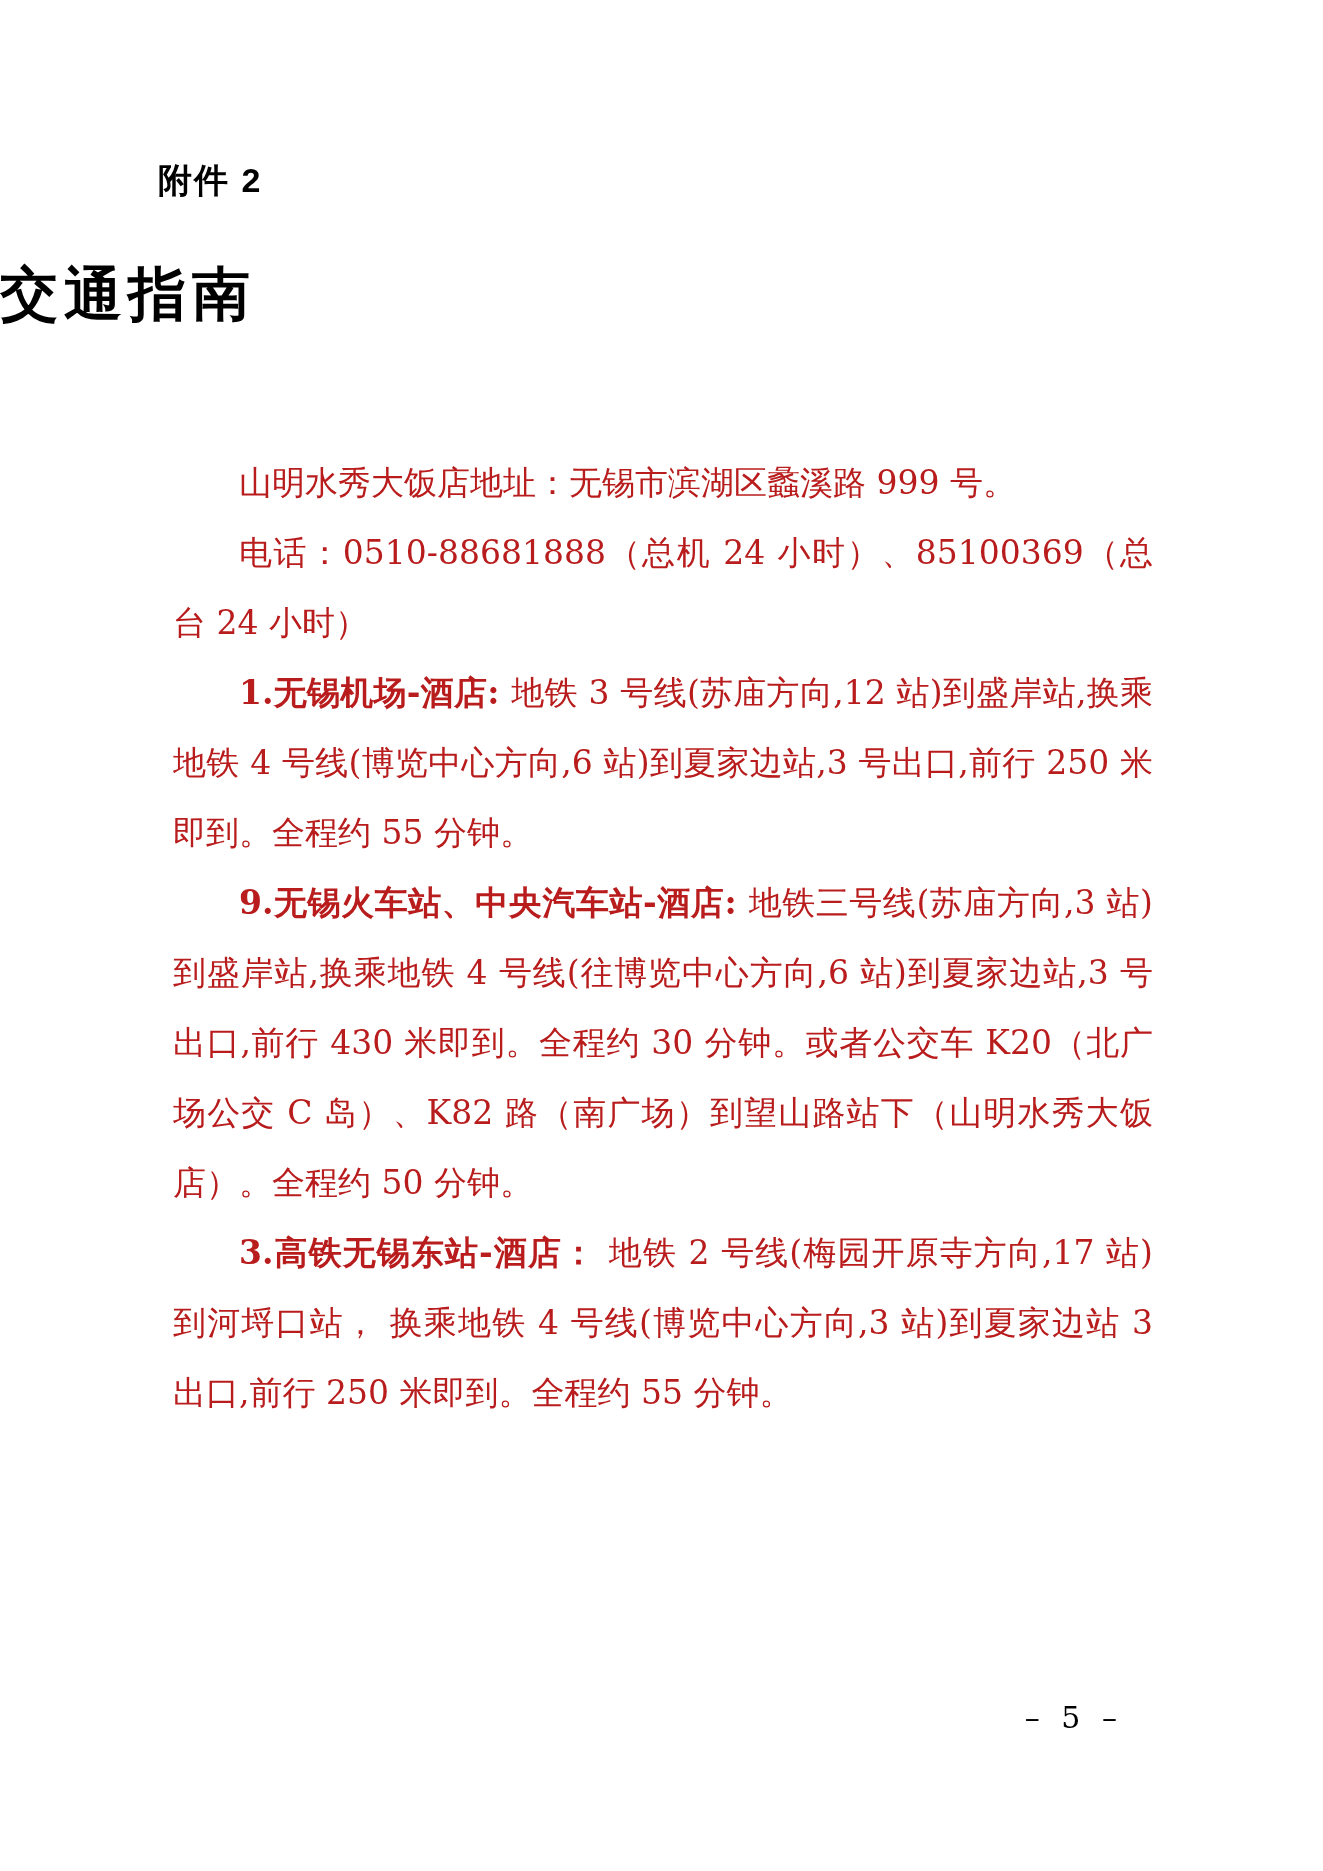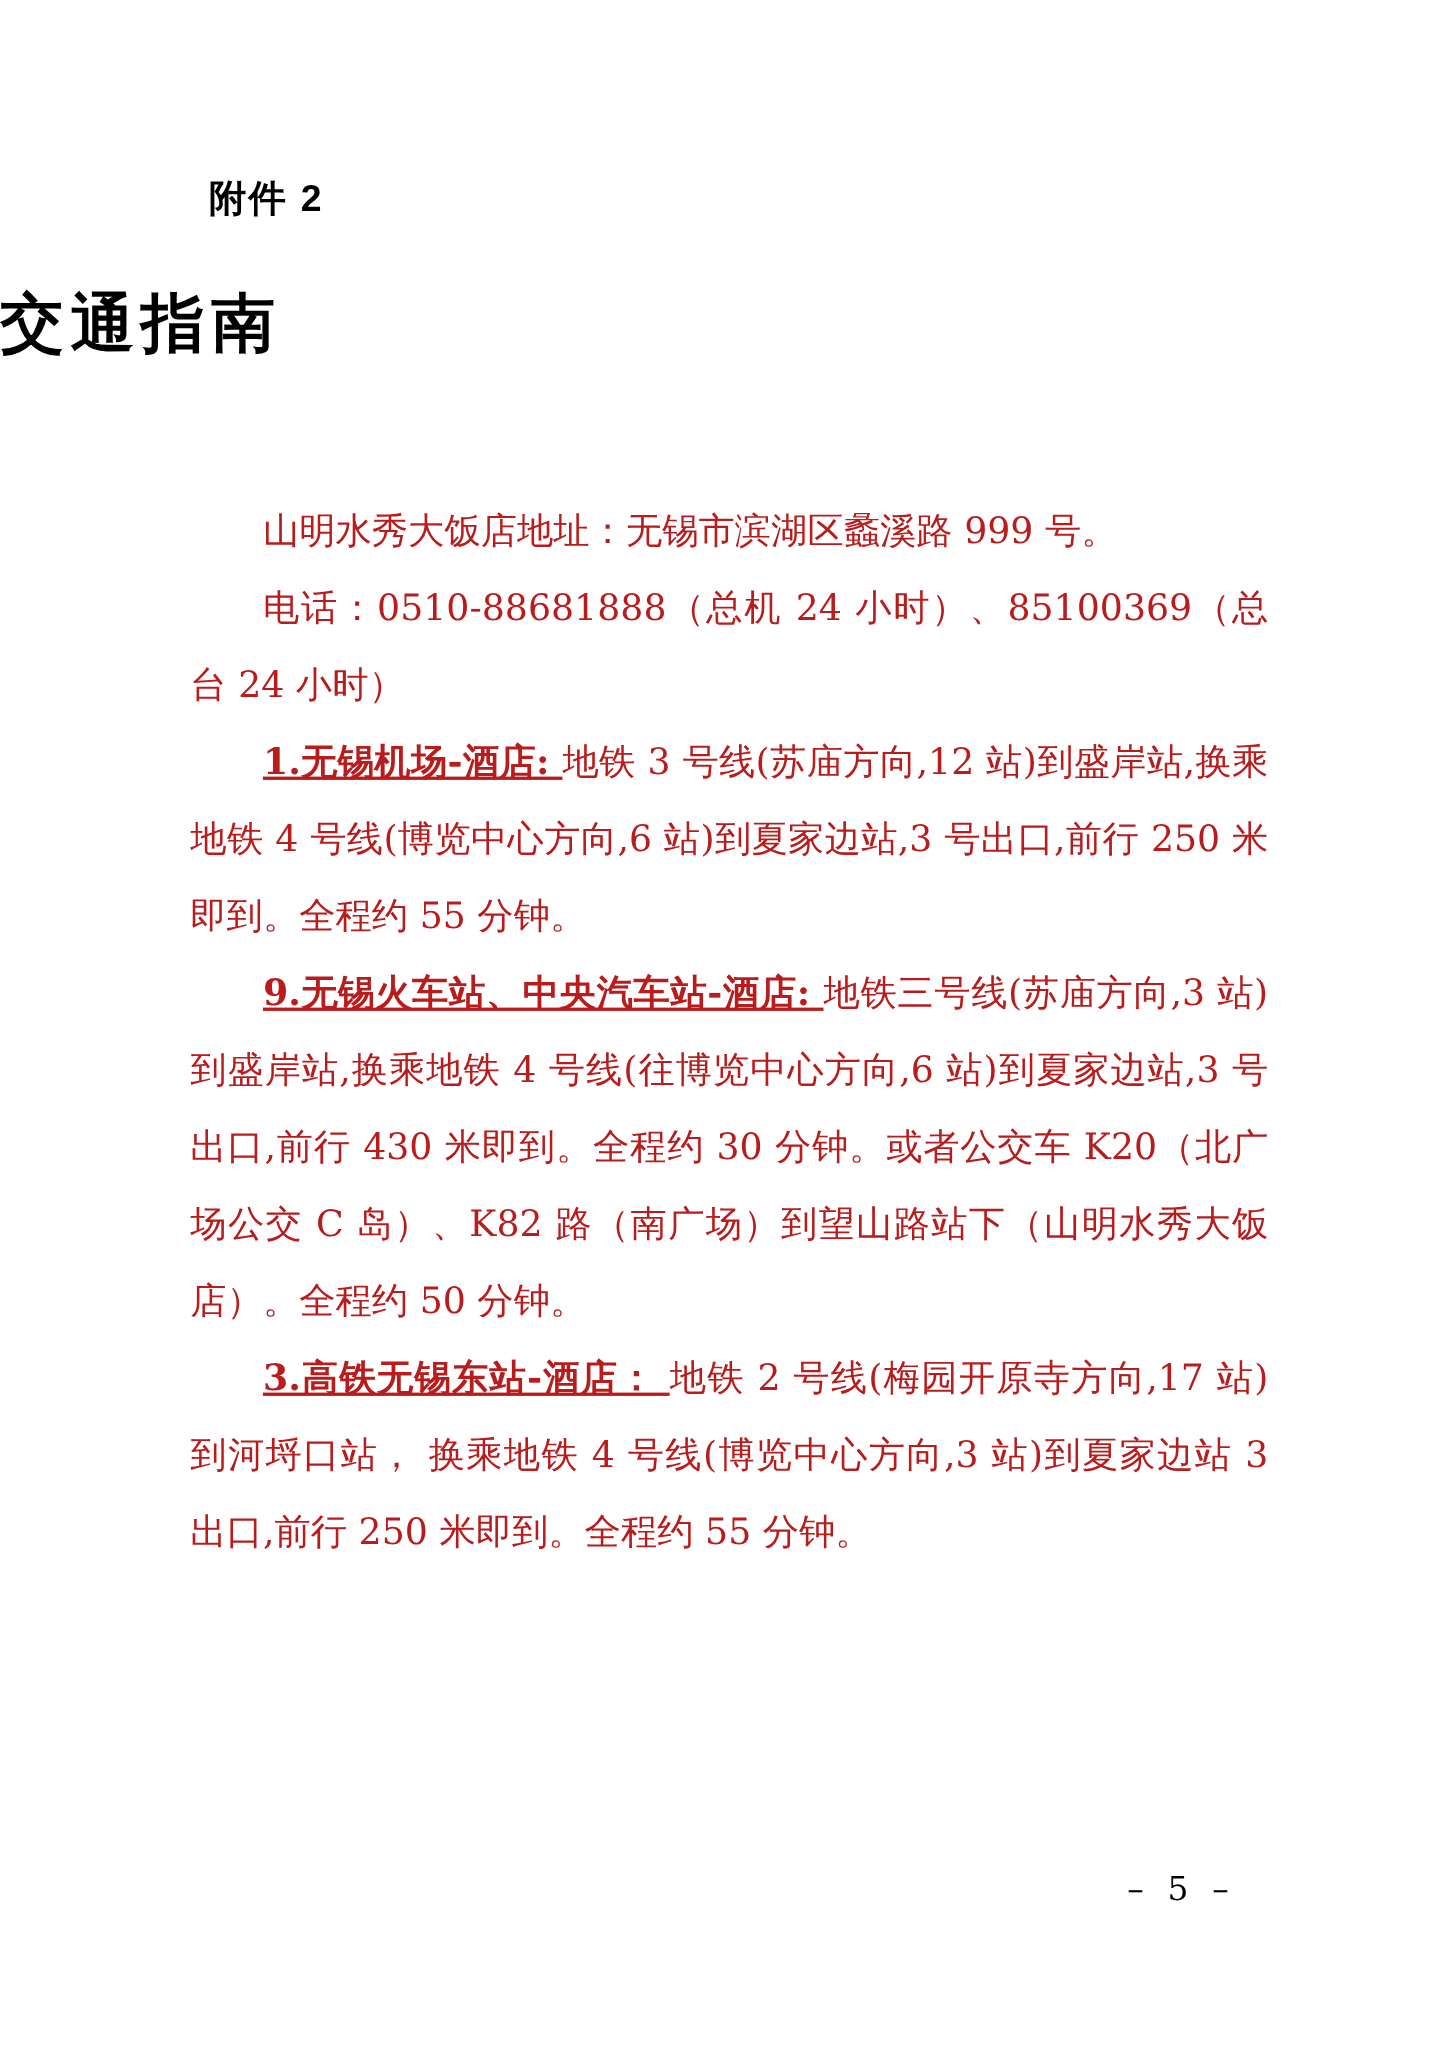--- a/index.html
+++ b/index.html
@@ -11,21 +11,21 @@
     position: relative;
     width: 1323px;
     height: 1871px;
     background: #ffffff;
     color: #000000;
     overflow: hidden;
     font-family: "DejaVu Serif", "Liberation Serif", serif;
   }
   .attachment-label {
     position: absolute;
-    left: 190px;
+    left: 158px;
     top: 158px;
     font-family: "Liberation Sans", "DejaVu Sans", sans-serif;
     font-weight: 700;
     font-size: 34px;
     letter-spacing: 2px;
     color: #000;
   }
   .doc-title {
     position: absolute;
     left: 0;
@@ -50,21 +50,20 @@
     color: #b91c1c;
   }
   .doc-body p {
     margin: 0;
     padding: 0;
     text-indent: 2em;
     word-break: break-all;
   }
   .doc-body p .section-label {
     font-weight: 700;
-    text-decoration: underline;
   }
   .page-number {
     position: absolute;
     top: 1700px;
     right: 200px;
     font-size: 30px;
     letter-spacing: 6px;
     color: #000;
   }
 </style>

